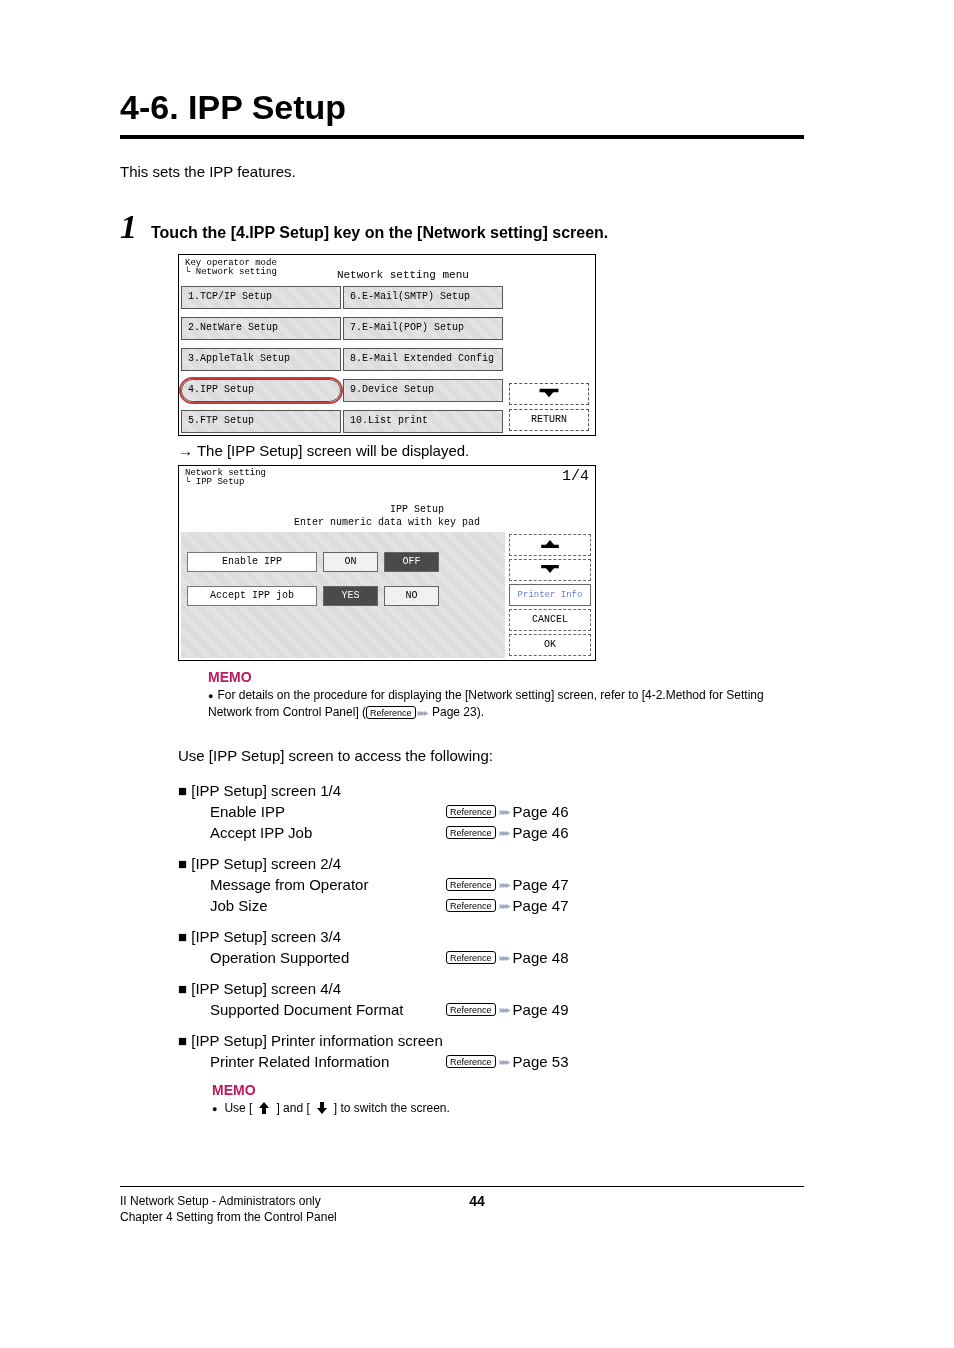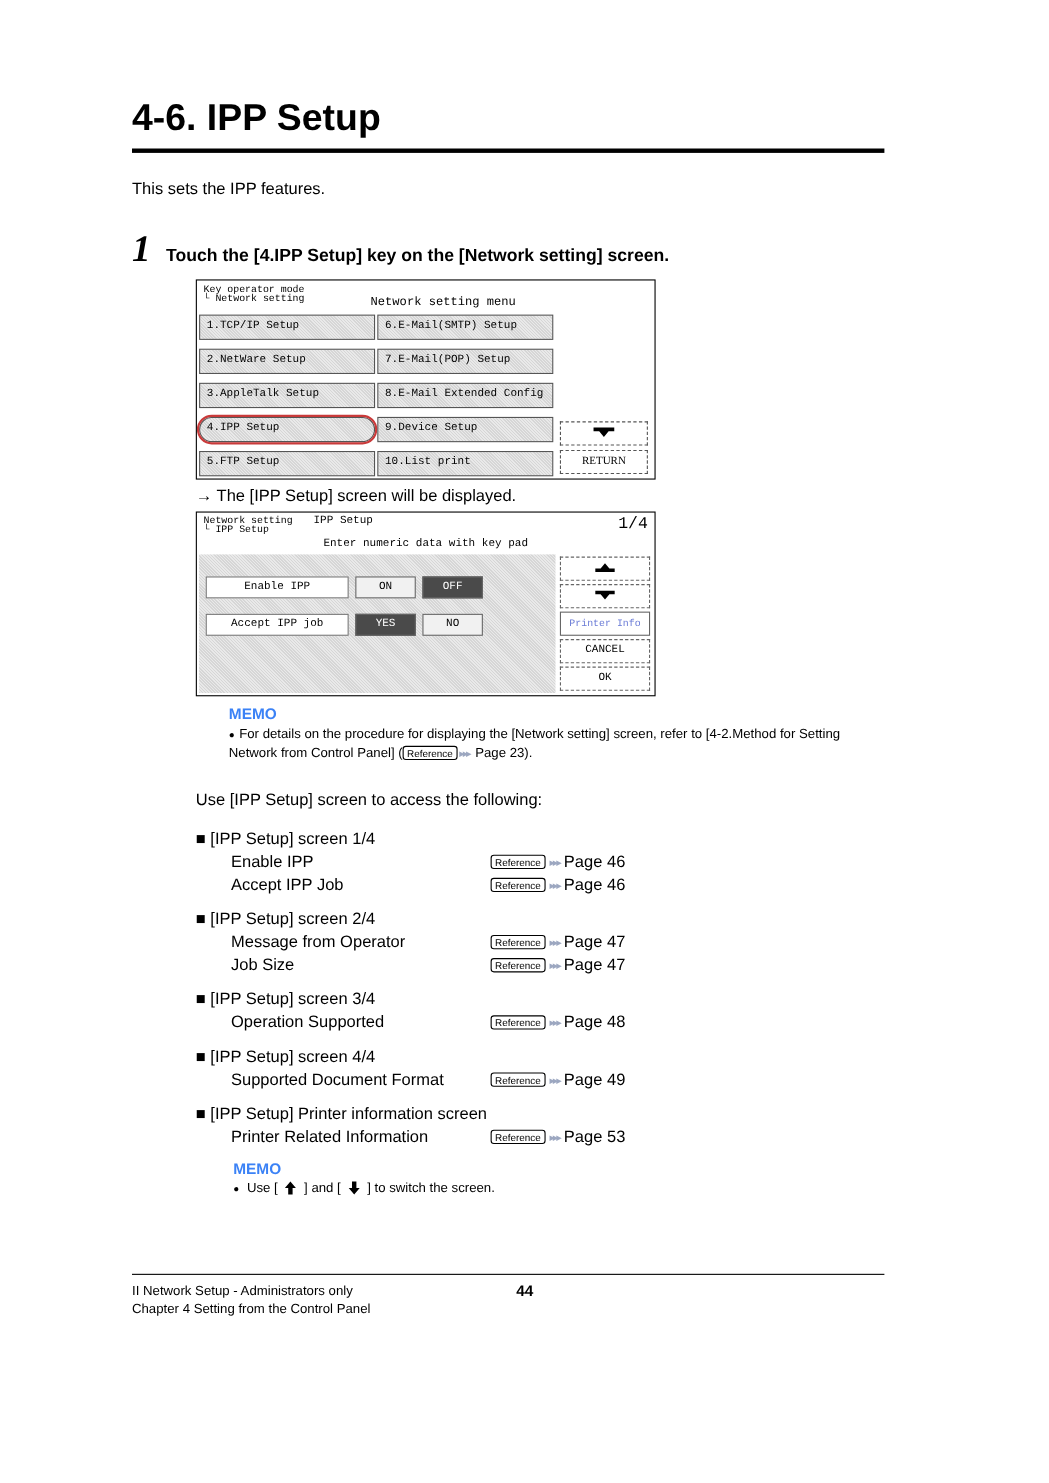--- a/index.html
+++ b/index.html
@@ -82,21 +82,20 @@
   .menu-btn.selected {
     outline: 2px solid #c93a3a;
     border-radius: 12px;
   }
   .panel1-side {
     display: flex;
     flex-direction: column;
     justify-content: flex-end;
     gap: 4px;
     padding: 2px 2px 2px 4px;
-    font-family: Liberation Serif, serif;
   }
   .side-btn {
     width: 80px;
     height: 22px;
     border: 1px dashed #555;
     background: #fff;
     text-align: center;
     font-size: 10px;
     line-height: 20px;
   }
@@ -114,21 +113,21 @@
     font-size: 11px;
     margin-bottom: 8px;
   }
   .panel2-top {
     padding: 3px 6px 2px 6px;
     font-size: 9px;
     display: flex;
     line-height: 1.05;
   }
   .panel2-top .bc { width: 100px; }
-  .panel2-top .ttl { flex: 1; text-align: left; font-size: 10px; }
+  .panel2-top .ttl { flex: 1; text-align: center; font-size: 10px; margin-top: 36px; }
   .panel2-top .pg { width: 40px; text-align: right; font-size: 15px; }
   .panel2-sub { text-align: center; font-size: 10px; padding-bottom: 2px; }
   .panel2-body { display: flex; gap: 2px; padding: 2px; }
   .panel2-left {
     flex: 1;
     background: repeating-linear-gradient(45deg,#d6d6d6 0,#d6d6d6 1px,#e9e9e9 1px,#e9e9e9 2px);
     padding: 14px 6px 10px 6px;
   }
   .opt-row { display: flex; align-items: center; gap: 6px; margin: 6px 0 14px 0; }
   .opt-label {
@@ -164,21 +163,21 @@
     line-height: 20px;
     font-size: 10px;
     background: #fff;
   }
   .p2btn.up svg, .p2btn.down svg { width: 24px; height: 12px; margin-top: 3px; }
   .p2btn.info { color: #6a7bd6; border-style: solid; font-size: 9px; }
 
   
   .memo-h {
     font-weight: bold;
-    color: #3b82f6;
+    color: #be185d;
     text-shadow: 1px 1px 0 #fff, -1px -1px 0 #fff;
     font-size: 14px;
     margin-left: 30px;
   }
   .memo-body { font-size: 12px; margin-left: 30px; margin-top: 2px; line-height: 1.4; }
   .ref-badge {
     display: inline-block;
     border: 1px solid #000;
     font-size: 9px;
     padding: 0 3px;

